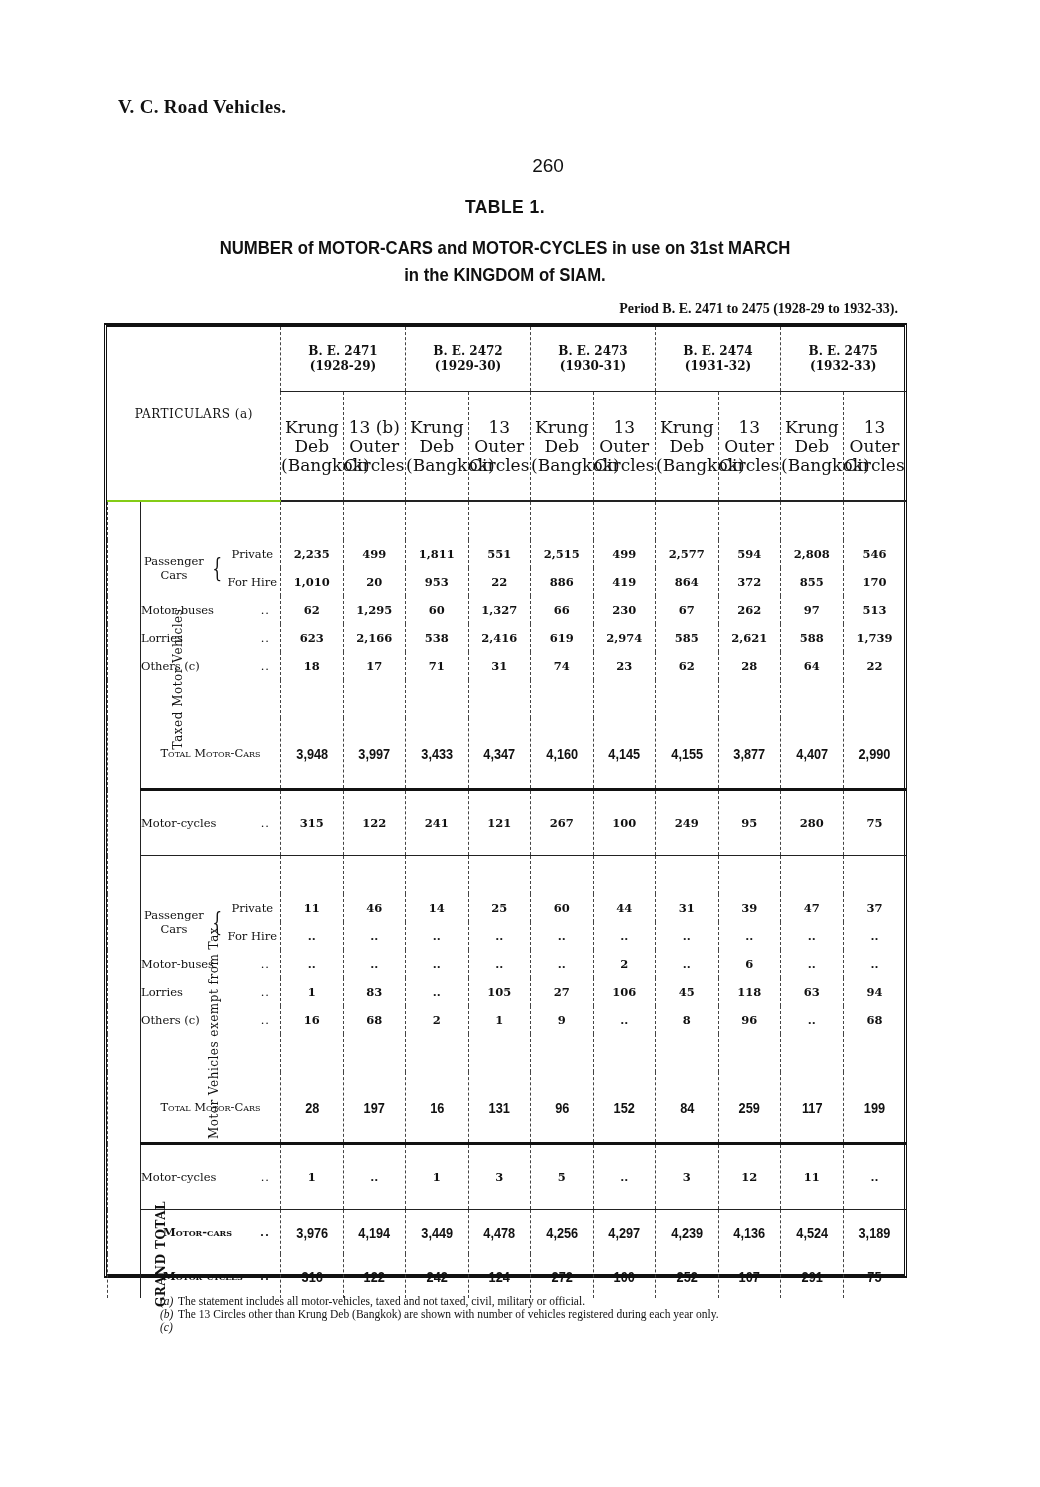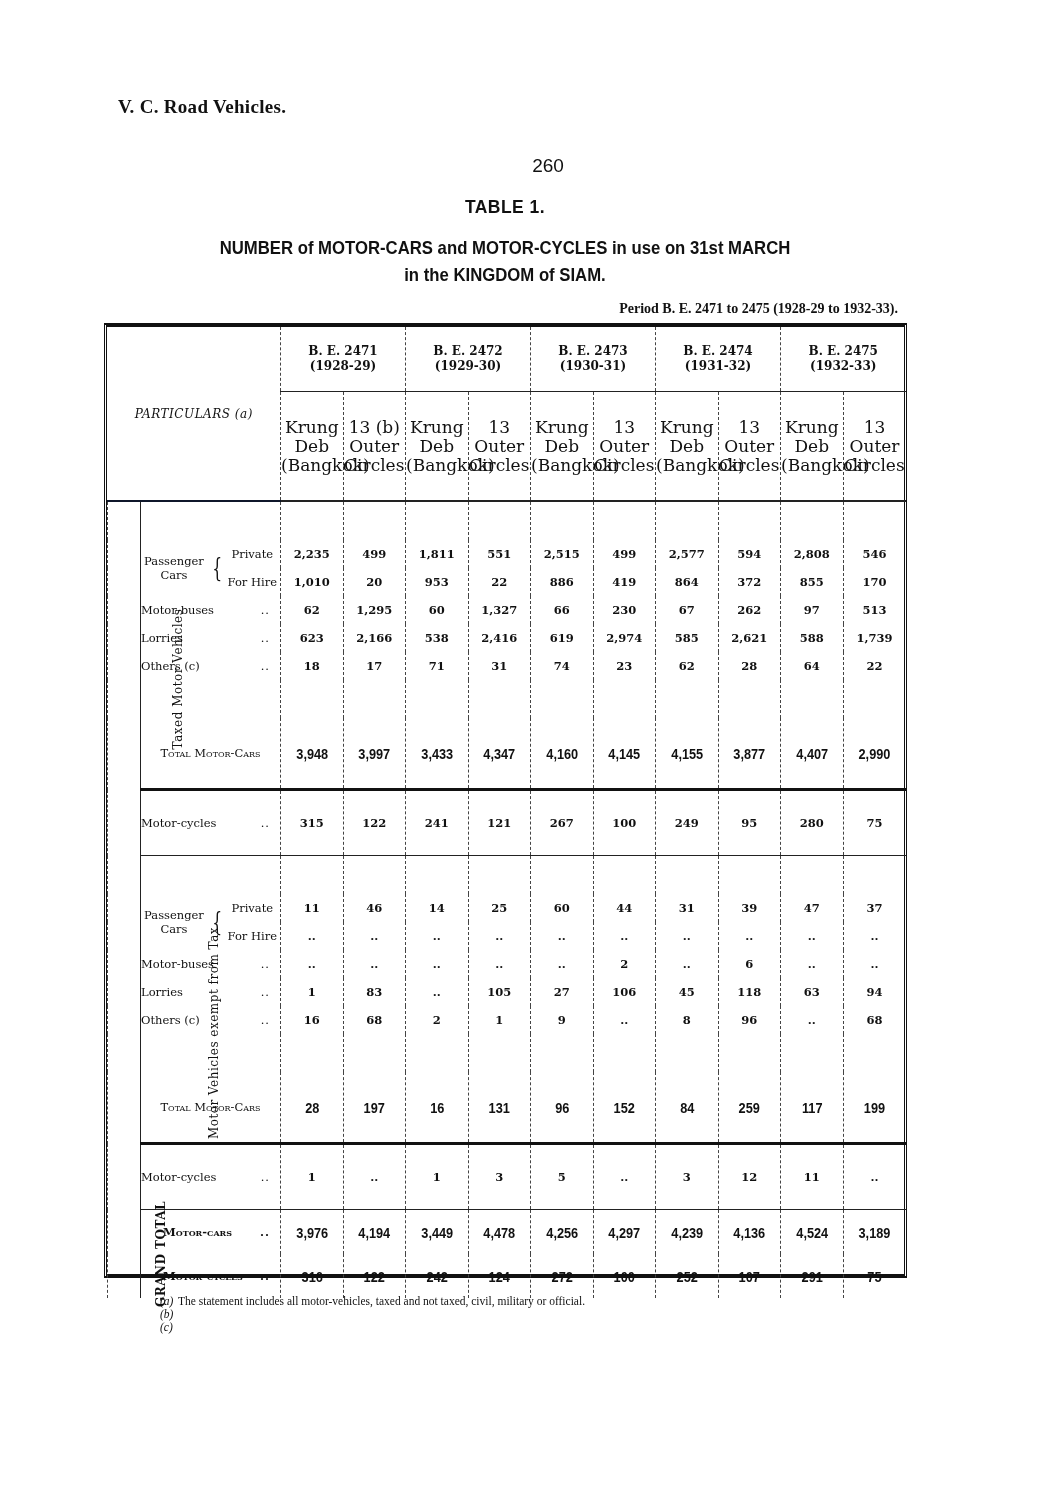--- a/index.html
+++ b/index.html
@@ -11,21 +11,21 @@
   .period { position:absolute; right:142px; top:301px; font-family:"Liberation Serif", serif; font-weight:bold; font-size:14px; }
 
   .tbl-wrap { position:absolute; left:104px; top:323px; width:803px; height:955px; border:3px double #111; border-top:4px solid #111; border-bottom:4px solid #111; box-sizing:border-box; }
   table.main { border-collapse:collapse; width:100%; height:100%; table-layout:fixed; font-size:12px; }
   table.main td, table.main th { padding:0; border-left:1px dashed #444; text-align:center; vertical-align:middle; }
   table.main col.c-side { width:33px; }
   table.main col.c-lab { width:140px; }
   table.main col.c-num { width:62.5px; }
   th.year { font-weight:bold; font-size:12px; line-height:15px; border-bottom:1.5px solid #222; height:64px; }
   th.sub { font-weight:normal; font-size:17px; line-height:19px; height:108px; border-bottom:2px solid #222; }
-  th.partic { font-weight:normal; font-size:12px; letter-spacing:0.5px; border-bottom:2px solid #0f172a;font-style:italic; }
+  th.partic { font-weight:normal; font-size:12px; letter-spacing:0.5px; border-bottom:2px solid #84cc16; }
   td.side { border-left:none; border-right:1px solid #222; width:33px; }
   td.side .vt { display:inline-block; transform:rotate(-90deg); white-space:nowrap; font-size:12px; letter-spacing:0.5px; }
   td.lab { text-align:left; padding-left:8px; font-size:11.5px; white-space:nowrap; }
   td.num { text-align:right; padding-right:10px; font-weight:bold; font-size:11.5px; }
   td.tot { text-align:right; padding-right:8px; font-family:"Liberation Sans", sans-serif; font-weight:bold; font-size:15px; transform:scaleX(0.85); }
   tr.totrow td { border-bottom:3px solid #111; height:70px; }
   tr.cycrow td { height:64px; }
   tr.blockend td { border-bottom:1.5px solid #222; }
   tr.spacer td { height:38px; }
   tr.r td { height:28px; }
@@ -490,17 +490,18 @@
   </table>
 </div>
 
 <div class="notes">
   <div class="note">
       <span class="k">(a)</span>
       <span>The statement includes all motor-vehicles, taxed and not taxed, civil, military or official.</span>
     </div>
   <div class="note">
       <span class="k">(b)</span>
+      <span>The 13 Circles other than Krung Deb (Bangkok) are shown with number of vehicles registered during each year only.</span>
     </div>
   <div class="note">
       <span class="k">(c)</span>
     </div>
 </div>
 
 </body></html>

